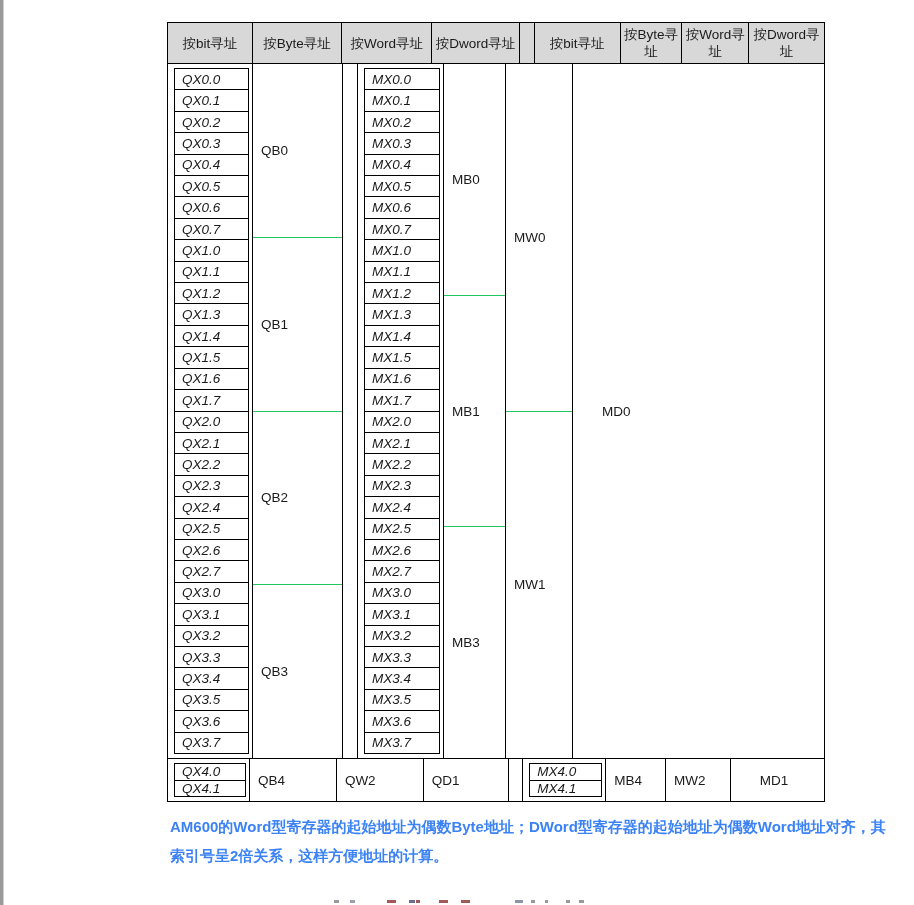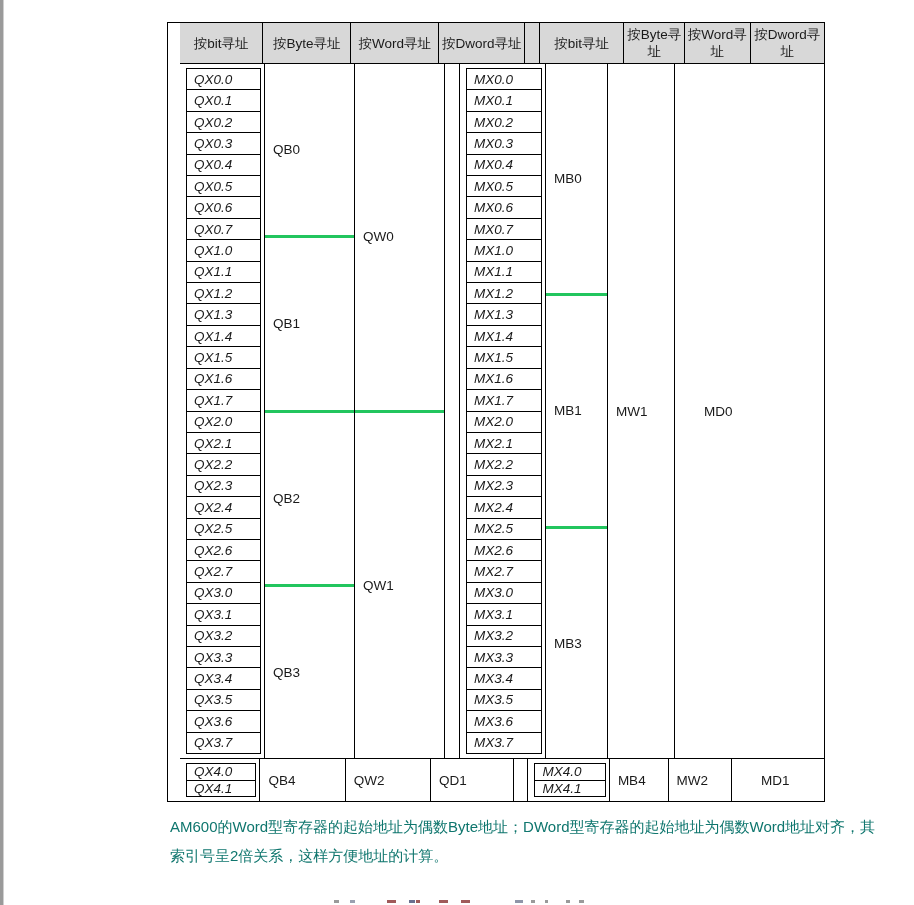--- a/index.html
+++ b/index.html
@@ -1,45 +1,45 @@
 <!DOCTYPE html>
 <html><head>
 <meta charset="utf-8">
 <style>
   html,body{margin:0;padding:0;background:#ffffff;}
   .page{position:relative;width:914px;height:905px;background:#ffffff;overflow:hidden;
         font-family:"Liberation Sans","DejaVu Sans",sans-serif;color:#1a1a1a;}
   .left-edge{position:absolute;left:0;top:0;width:3px;height:905px;background:#9a9a9a;border-right:1px solid #cfcfcf;}
 
-  .addr-table{position:absolute;left:167px;top:22px;width:658px;border:1px solid #000;box-sizing:border-box;background:#fff;padding-left:12px;}
+  .addr-table{position:absolute;left:167px;top:22px;width:658px;border:1px solid #000;box-sizing:border-box;background:#fff;}
 
   .hdr{display:flex;height:40px;background:#d8d8d8;border-bottom:1px solid #000;}
   .hc{box-sizing:border-box;border-right:1px solid #000;display:flex;align-items:center;justify-content:center;
       text-align:center;font-size:13.5px;line-height:17px;padding:0 2px;}
   .hc:last-child{border-right:none;}
 
   .band{display:flex;}
   .band1{height:694px;}
   .band2{height:42px;border-top:1px solid #000;}
   .col{box-sizing:border-box;border-right:1px solid #000;display:flex;flex-direction:column;}
   .col:last-child{border-right:none;margin-left:21px;}
 
   .bit-box{flex:1;margin:4px 3px 4px 6px;border:1px solid #000;display:flex;flex-direction:column;background:#fff;font-style:italic;}
   .bit-row{flex:1;display:flex;align-items:center;padding-left:7px;font-size:13.5px;border-top:1px solid #000;white-space:nowrap;}
   .bit-row:first-child{border-top:none;}
 
-  .span-cell{flex:1;display:flex;align-items:center;padding-left:8px;font-size:13.5px;border-top:3px solid #22c55e;white-space:nowrap;}
+  .span-cell{flex:1;display:flex;align-items:center;padding-left:8px;font-size:13.5px;border-top:1px solid #22c55e;white-space:nowrap;}
   .span-cell:first-child{border-top:none;}
 
   
   .w-bitL{width:85px;}  .w-byteL{width:90px;} .w-wordL{width:90px;} .w-dwordL{width:88px;}
   .w-spacer{width:15px;}
   .w-bitR{width:86px;}  .w-byteR{width:62px;} .w-wordR{width:67px;} .w-dwordR{width:75px;}
 
-  .para{position:absolute;left:170px;top:812px;width:678px;font-size:15px;line-height:29px;color:#0f766e;}
+  .para{position:absolute;left:170px;top:812px;width:678px;font-size:15px;line-height:29px;color:#3b82f6;font-weight:bold;}
   .para div{white-space:nowrap;}
 
   .fragments{position:absolute;left:0;top:899px;width:914px;height:6px;overflow:hidden;}
   .frag{position:absolute;top:1px;height:3px;}
 </style>
 </head>
 <body>
 
 <div class="page">
   <div class="left-edge"></div>
@@ -94,24 +94,20 @@
             <div class="bit-row">QX3.6</div>
             <div class="bit-row">QX3.7</div>
           </div>
       </div>
       <div class="col w-byteL">
           <div class="span-cell">QB0</div>
           <div class="span-cell">QB1</div>
           <div class="span-cell">QB2</div>
           <div class="span-cell">QB3</div>
         </div>
-      <div class="col w-wordL">
-          <div class="span-cell">QW0</div>
-          <div class="span-cell">QW1</div>
-        </div>
       <div class="col w-spacer"></div>
       <div class="col w-bitR">
         <div class="bit-box">
             <div class="bit-row">MX0.0</div>
             <div class="bit-row">MX0.1</div>
             <div class="bit-row">MX0.2</div>
             <div class="bit-row">MX0.3</div>
             <div class="bit-row">MX0.4</div>
             <div class="bit-row">MX0.5</div>
             <div class="bit-row">MX0.6</div>
@@ -141,20 +137,21 @@
             <div class="bit-row">MX3.6</div>
             <div class="bit-row">MX3.7</div>
           </div>
       </div>
       <div class="col w-byteR">
           <div class="span-cell">MB0</div>
           <div class="span-cell">MB1</div>
           <div class="span-cell">MB3</div>
         </div>
       <div class="col w-wordR">
+          <div class="span-cell">MW0</div>
           <div class="span-cell">MW1</div>
         </div>
       <div class="col w-dwordR">
           <div class="span-cell">MD0</div>
         </div>
     </div>
 
     <div class="band band2">
       <div class="col w-bitL">
         <div class="bit-box">

